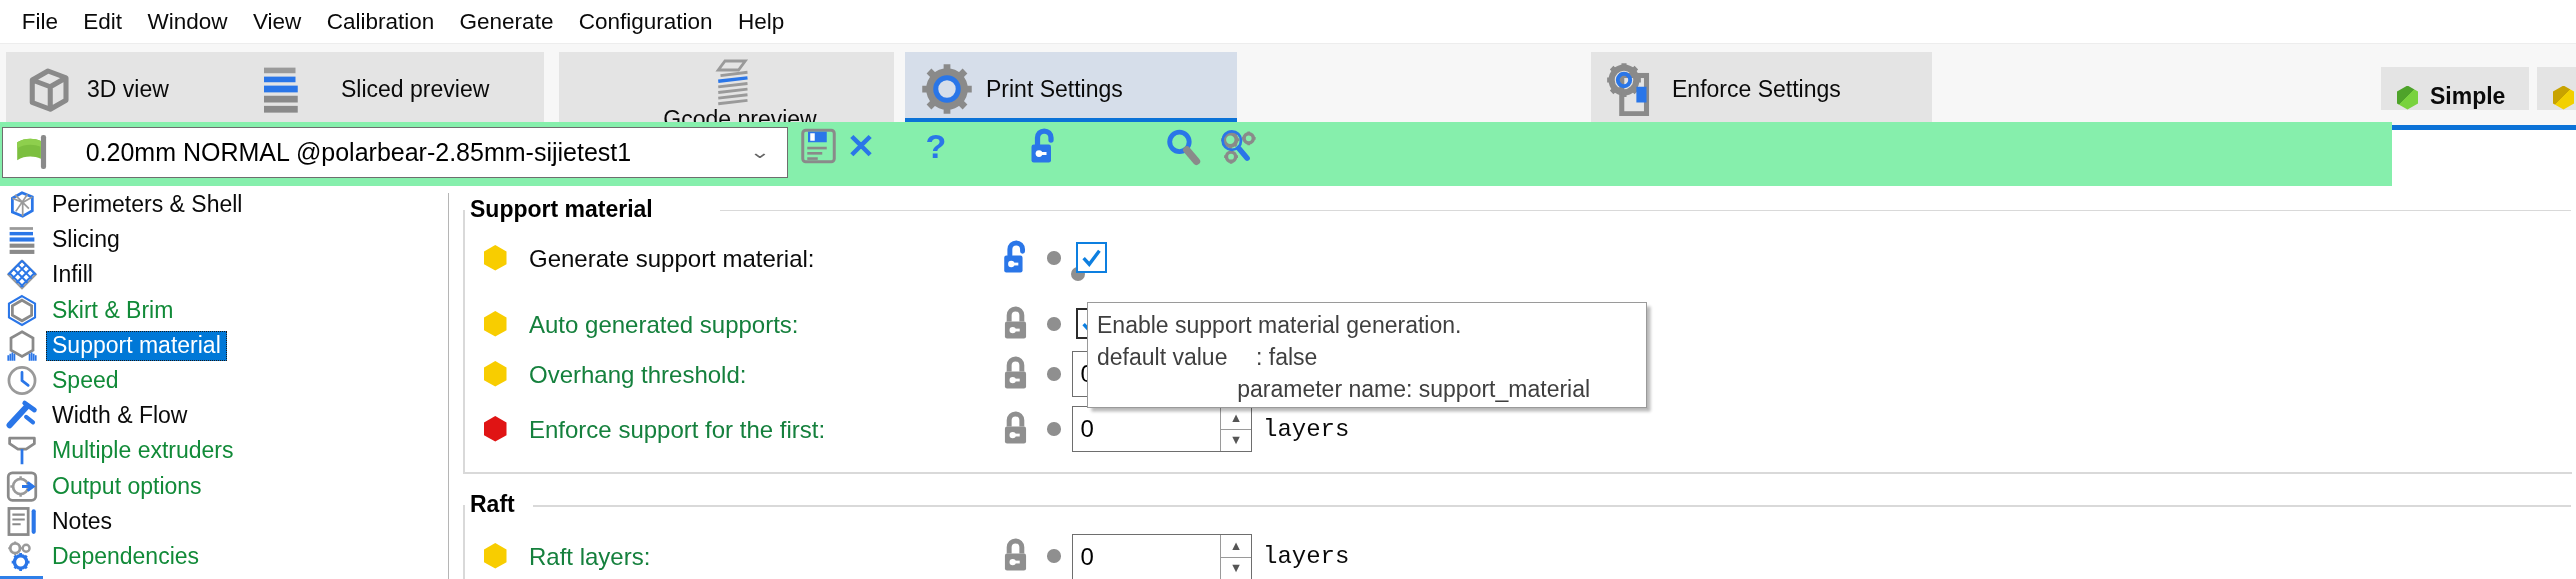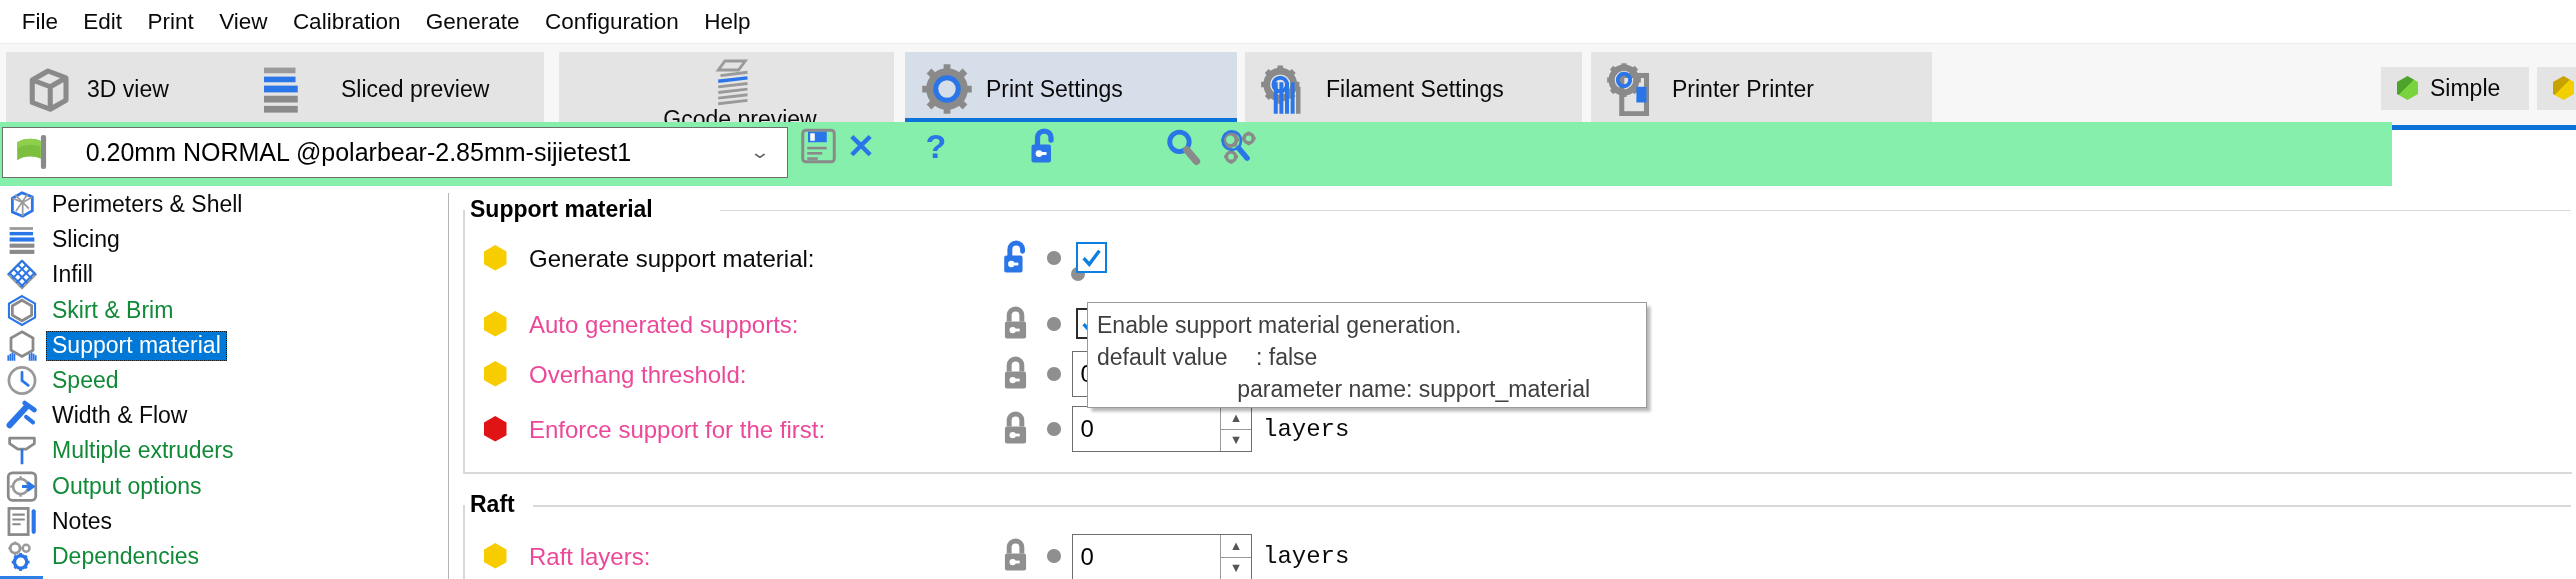--- a/index.html
+++ b/index.html
@@ -12,21 +12,21 @@
   .menu-item{font-size:22.5px;color:#0a0a0a;padding:0 12.7px;cursor:default;white-space:nowrap;}
 
   
   #tabstrip{left:0;top:43px;width:2576px;height:84px;background:#f7f7f7;border-top:1.5px solid #ededed;box-sizing:border-box;}
   .tab{position:absolute;top:7.5px;height:75px;background:#e4e4e4;display:flex;align-items:center;padding-left:15px;box-sizing:border-box;cursor:pointer;}
   .tab.active{background:#d6deea;}
   .tab .tab-label{font-size:23px;color:#0a0a0a;margin-left:12px;white-space:nowrap;}
   .tab-icon{width:54px;height:54px;flex:0 0 auto;}
   #blue-line{left:0;top:125px;width:2576px;height:4.5px;background:#0b72d7;}
   #active-underline{top:118px;height:9.7px;background:#0b72d7;}
-  .mode-btn{position:absolute;top:22.5px;height:43px;background:#e4e4e4;display:flex;align-items:center;padding:0 16px;box-sizing:border-box;cursor:pointer;}
+  .mode-btn{position:absolute;top:22.5px;height:43px;background:#e4e4e4;display:flex;align-items:flex-end;padding:0 16px;box-sizing:border-box;cursor:pointer;font-weight:bold;}
   .mode-hex{width:21px;height:24px;clip-path:polygon(50% 0,100% 25%,100% 75%,50% 100%,0 75%,0 25%);}
   .mode-label{font-size:23px;color:#0a0a0a;margin-left:12px;}
 
   
   #toolbar{left:0;top:122px;width:2392px;height:64px;background:#86efac;}
   #preset-combo{position:absolute;left:2.2px;top:4.5px;width:786px;height:51px;border:1.5px solid #6e6e6e;background:#fff;box-sizing:border-box;display:flex;align-items:center;cursor:pointer;}
   #preset-flag{width:39px;height:40px;margin-left:10.5px;flex:0 0 auto;}
   #preset-text{font-size:25px;color:#000;margin-left:33px;white-space:nowrap;flex:1;}
   #preset-chevron{font-size:25.5px;color:#666;margin-right:16.5px;transform:scaleY(.7);}
   .tb-icon{position:absolute;top:6px;width:36px;height:36px;cursor:pointer;}
@@ -46,21 +46,21 @@
   
   .grp-line{position:absolute;height:1.5px;background:#d9d9d9;}
   .grp-vline{position:absolute;width:1.5px;background:#d9d9d9;}
   .grp-title{position:absolute;font-size:23px;font-weight:bold;color:#000;white-space:nowrap;}
 
   
   .bullet{position:absolute;width:22.5px;height:25.5px;clip-path:polygon(50% 0,100% 25%,100% 75%,50% 100%,0 75%,0 25%);}
   .bullet.yellow{background:#f8cd00;}
   .bullet.red{background:#e01414;}
   .row-label{position:absolute;font-size:24px;white-space:nowrap;}
-  .row-label.green{color:#ec4899;}
+  .row-label.green{color:#15803d;}
   .row-label.black{color:#0a0a0a;}
   .lock{position:absolute;width:31px;height:36px;cursor:pointer;}
   .gray-dot{position:absolute;width:13.5px;height:13.5px;border-radius:50%;background:#8f8f8f;}
   .checkbox{position:absolute;width:31px;height:31px;background:#fff;box-sizing:border-box;cursor:pointer;}
   .checkbox.blue{border:2.2px solid #0d7fe0;}
   .checkbox.hover{border:2.2px solid #2b2b2b;}
   .spinner{position:absolute;width:180px;height:46px;border:1.5px solid #6e6e6e;background:#fff;box-sizing:border-box;display:flex;}
   .spin-value{flex:1;font-size:24px;color:#000;padding-left:7.5px;display:flex;align-items:center;}
   .spin-btns{width:30px;border-left:1.5px solid #9a9a9a;display:flex;flex-direction:column;}
   .spin-up,.spin-down{flex:1;display:flex;align-items:center;justify-content:center;font-size:12.7px;color:#555;cursor:pointer;}
@@ -75,21 +75,21 @@
   .tt-col1-b{display:inline-block;width:309px;text-align:right;}
 </style>
 </head>
 <body>
 
 <div id="stage">
 
   <div id="menubar" class="abs">
     <span class="menu-item">File</span>
     <span class="menu-item">Edit</span>
-    <span class="menu-item">Print</span>
+    <span class="menu-item">Window</span>
     <span class="menu-item">View</span>
     <span class="menu-item">Calibration</span>
     <span class="menu-item">Generate</span>
     <span class="menu-item">Configuration</span>
     <span class="menu-item">Help</span>
   </div>
 
   <div id="tabstrip" class="abs">
 
     <div class="tab" style="left:6px;width:240px;">
@@ -127,46 +127,32 @@
       <svg class="tab-icon" viewBox="0 0 48 48">
         <circle cx="24" cy="24" r="15" fill="none" stroke="#8a8a8a" stroke-width="7"></circle>
         <g stroke="#8a8a8a" stroke-width="6">
           <path d="M24 2 V10 M24 38 V46 M2 24 H10 M38 24 H46 M8 8 L14 14 M34 34 L40 40 M40 8 L34 14 M14 34 L8 40"></path>
         </g>
         <circle cx="24" cy="24" r="10" fill="none" stroke="#2a76e8" stroke-width="4.5"></circle>
       </svg>
       <span class="tab-label">Print Settings</span>
     </div>
 
-    <div class="tab" style="left:1245px;width:337px;">
-      <svg class="tab-icon" viewBox="0 0 48 48">
-        <circle cx="18" cy="20" r="12" fill="none" stroke="#8a8a8a" stroke-width="6"></circle>
-        <g stroke="#8a8a8a" stroke-width="5">
-          <path d="M18 3 V9 M18 31 V37 M1 20 H7 M29 20 H35 M6 8 L10 12 M26 28 L30 32 M30 8 L26 12 M10 28 L6 32"></path>
-        </g>
-        <circle cx="18" cy="20" r="6" fill="none" stroke="#2a76e8" stroke-width="3.5"></circle>
-        <g stroke="#2a76e8" stroke-width="3.5">
-          <path d="M14 18 V46 M19 18 V46 M24 18 V46 M29 18 V46"></path>
-        </g>
-        <path d="M34 22 V46" stroke="#8a8a8a" stroke-width="4"></path>
-      </svg>
-      <span class="tab-label">Filament Settings</span>
-    </div>
 
     <div class="tab" style="left:1591px;width:341px;">
       <svg class="tab-icon" viewBox="0 0 48 48">
         <rect x="14" y="12" width="22" height="34" fill="none" stroke="#8a8a8a" stroke-width="4.5"></rect>
         <circle cx="16" cy="16" r="11" fill="none" stroke="#8a8a8a" stroke-width="5.5"></circle>
         <g stroke="#8a8a8a" stroke-width="4.5">
           <path d="M16 1 V6 M16 26 V31 M1 16 H6 M26 16 H31 M5 5 L9 9 M23 23 L27 27 M27 5 L23 9 M9 23 L5 27"></path>
         </g>
         <circle cx="16" cy="16" r="5.5" fill="none" stroke="#2a76e8" stroke-width="3.5"></circle>
         <rect x="27" y="22" width="9" height="14" fill="#2a76e8"></rect>
       </svg>
-      <span class="tab-label">Printer Printer</span>
+      <span class="tab-label">Enforce Settings</span>
     </div>
 
     <div class="mode-btn" style="left:2381px;width:148px;">
       <span class="mode-hex" style="background:linear-gradient(135deg,#4ea32a 45%,#79d23e 45%);"></span>
       <span class="mode-label">Simple</span>
     </div>
     <div class="mode-btn" style="left:2537px;width:105px;">
       <span class="mode-hex" style="background:linear-gradient(135deg,#c8a300 45%,#f2d000 45%);"></span>
     </div>
   </div>

